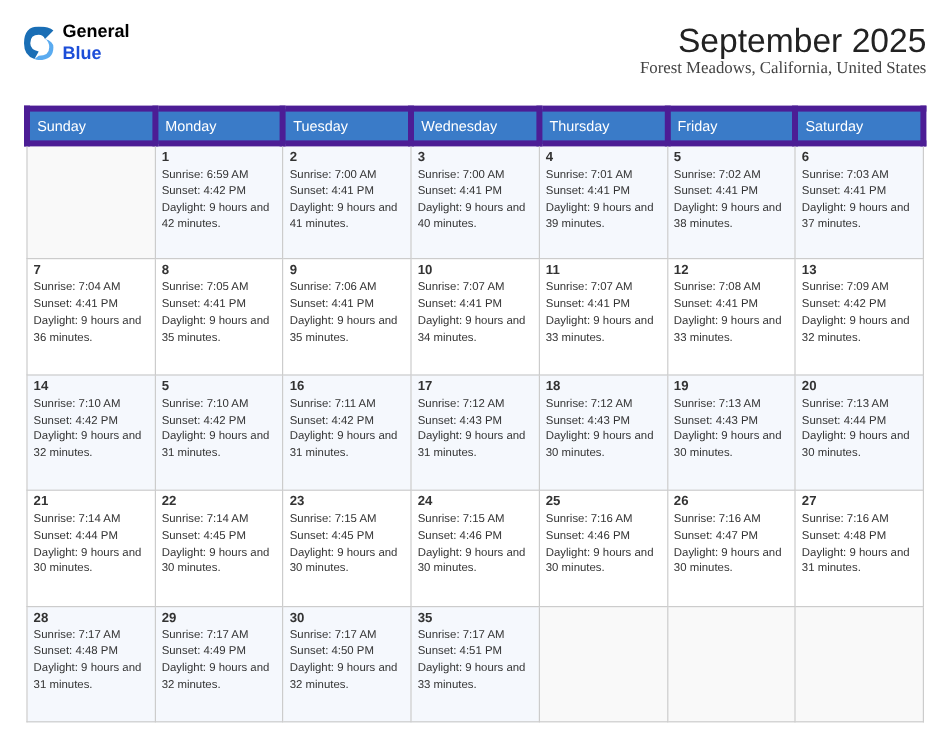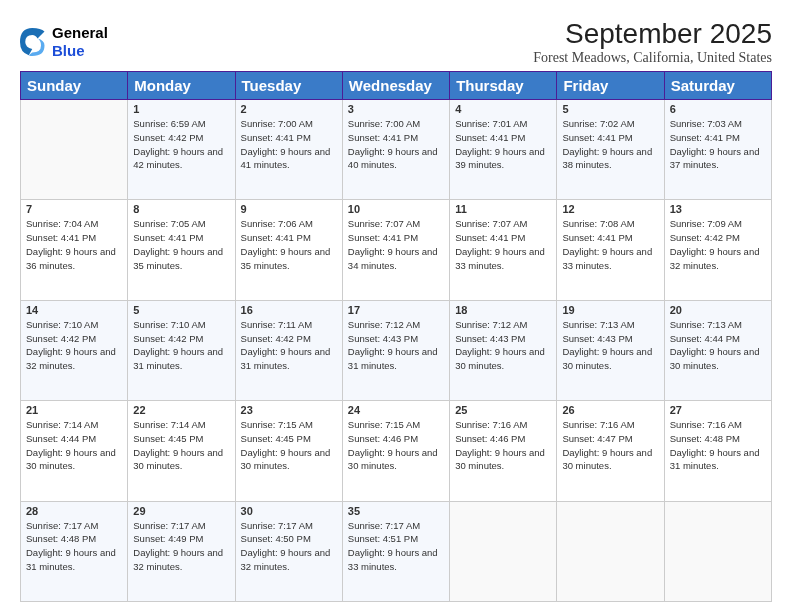--- a/index.html
+++ b/index.html
@@ -13,22 +13,22 @@
     .page {
       width: 792px;
       height: 612px;
       padding: 18px 20px 10px 20px;
       display: flex;
       flex-direction: column;
     }
     .header {
       display: flex;
       justify-content: space-between;
-      align-items: center;
-      margin-bottom: 5px;
+      align-items: flex-start;
+      margin-bottom: 22px;
     }
     .logo {
       display: flex;
       align-items: center;
       gap: 4px;
     }
     .logo-text {
       font-size: 15px;
       font-weight: bold;
       line-height: 1.2;
@@ -52,25 +52,25 @@
       font-family: Liberation Serif, serif;
     }
     .calendar {
       width: 100%;
       border-collapse: collapse;
       flex: 1;
     }
     .calendar thead tr th {
       background: #3a7bc8;
       color: #fff;
-      font-size: 15px;
-      font-weight: bold;
+      font-size: 12px;
+      font-weight: normal;
       text-align: left;
       padding: 5px 6px;
-      border: 1px solid #4c1d95;
+      border: 5px solid #4c1d95;
     }
     .calendar tbody tr td {
       border: 1px solid #ccc;
       vertical-align: top;
       padding: 3px 5px;
       width: calc(100% / 7);
       font-size: 10px;
       color: #333;
       background: #fff;
       height: 85px;

